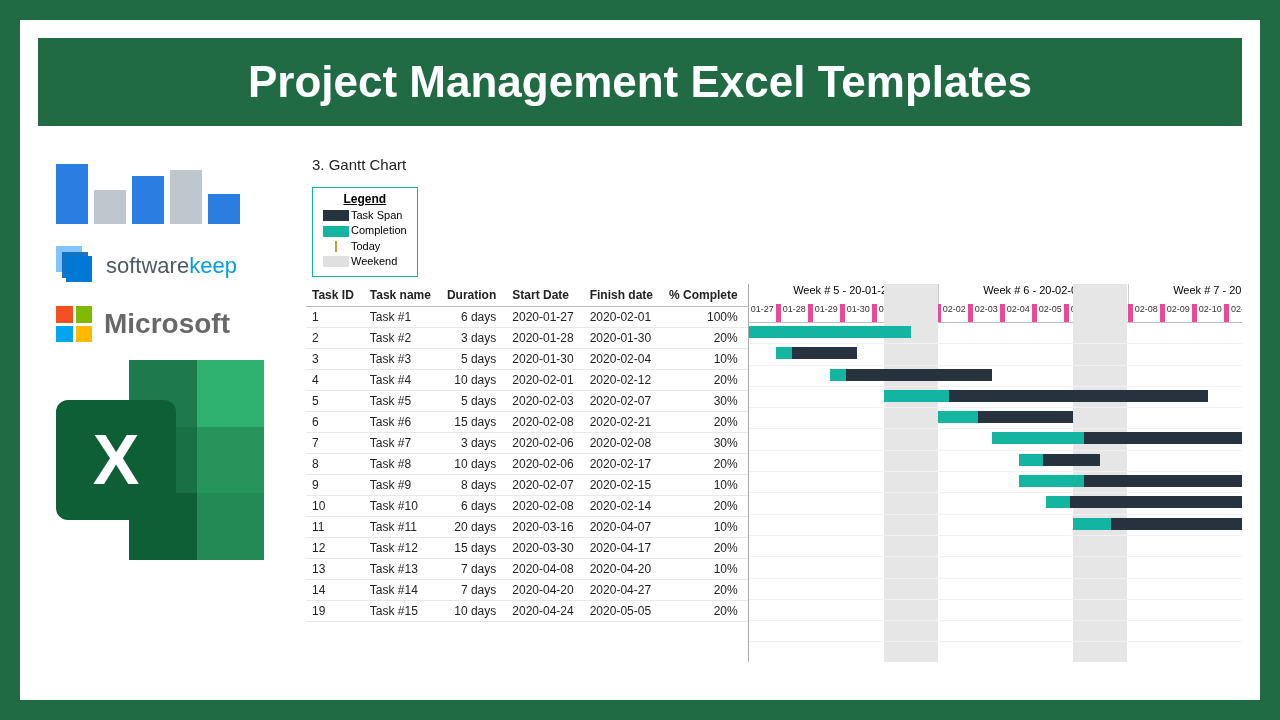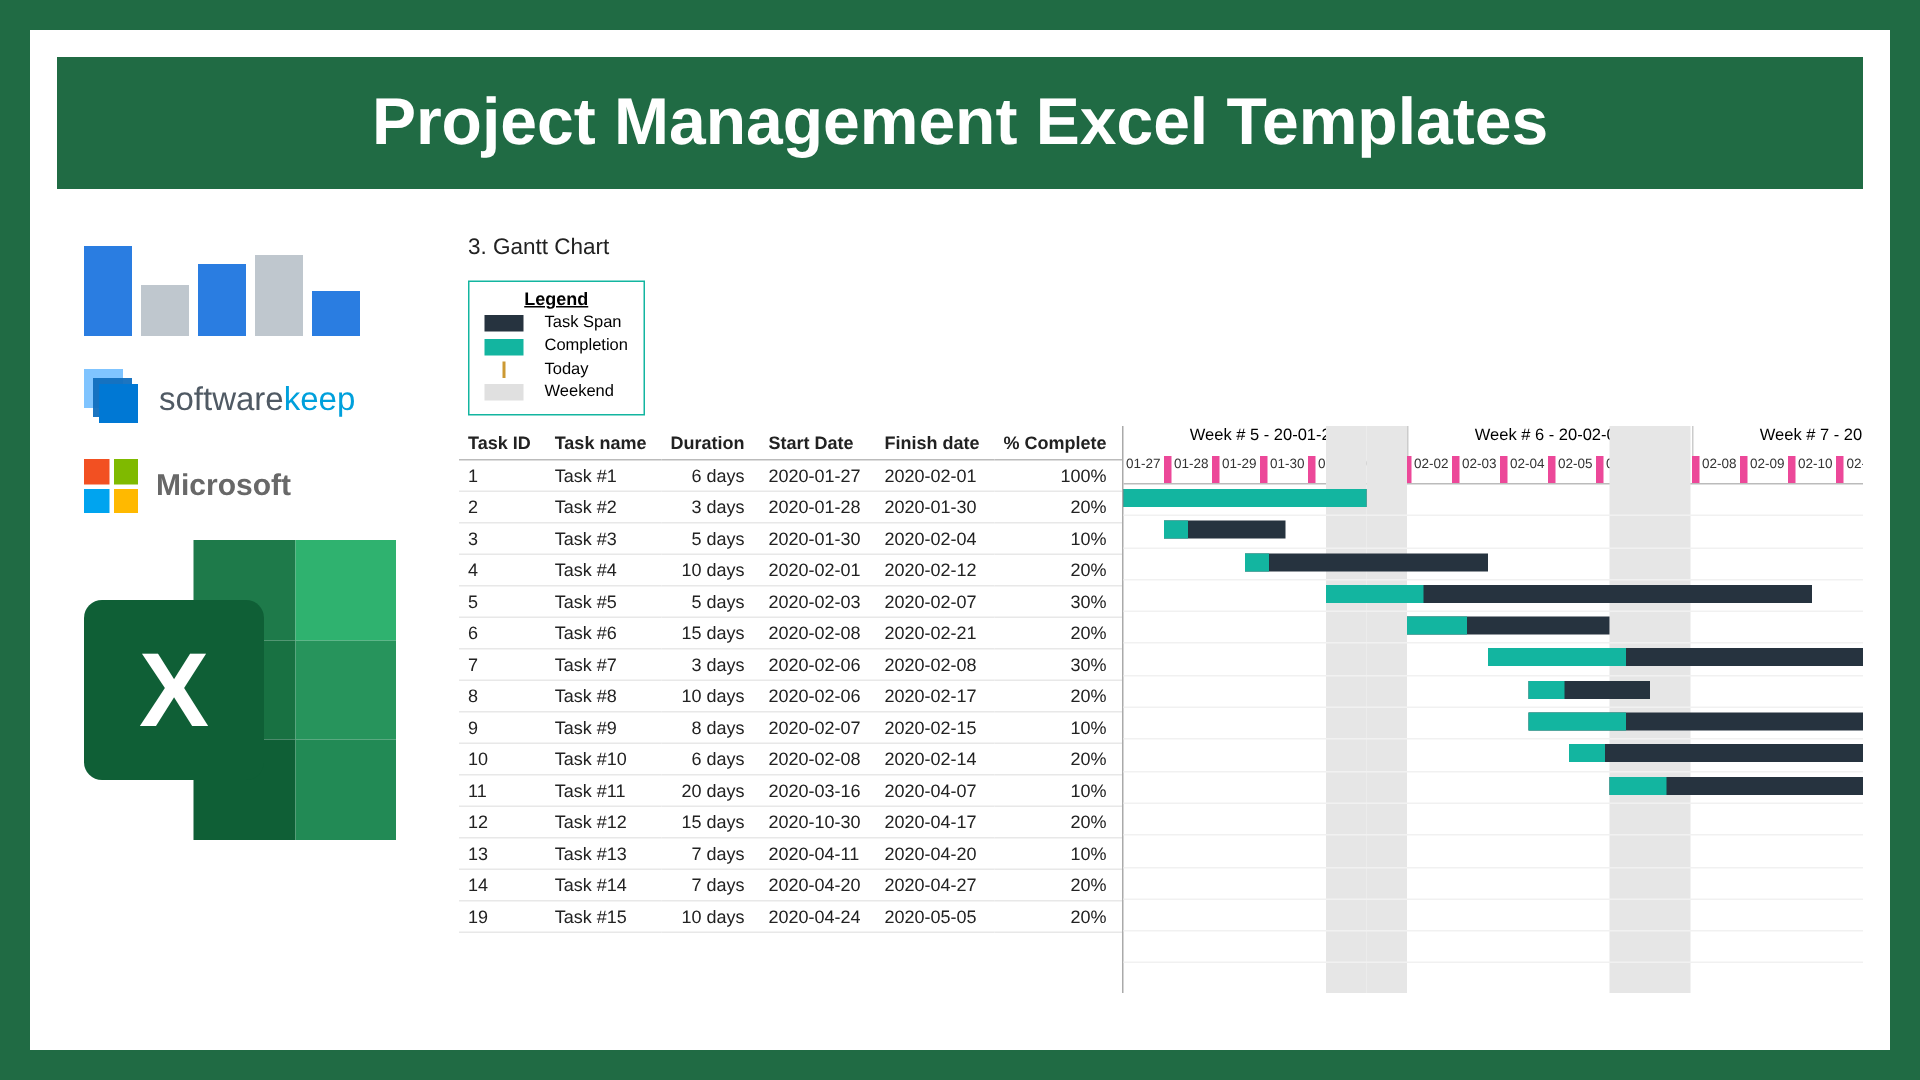--- a/index.html
+++ b/index.html
@@ -18,36 +18,36 @@
   .sk-mark .sq1, .sk-mark .sq2, .sk-mark .sq3 { position:absolute; width:26px; height:26px;}
   .sk-mark .sq1 { background:#7fc4ff; left:0; top:0;}
   .sk-mark .sq2 { background:#0078d4; left:10px; top:10px;}
   .sk-mark .sq3 { background:#106ebe; left:6px; top:6px; opacity:.95;}
   .sk-text { font-size:22px; color:#505a64; font-weight:500;}
   .sk-text .keep { color:#00a0dc; font-weight:400;}
   .ms-logo { display:flex; align-items:center; gap:12px; margin-bottom:18px;}
   .ms-grid { width:36px; height:36px; display:grid; grid-template-columns:1fr 1fr; grid-template-rows:1fr 1fr; gap:3px;}
   .ms-grid .c1{background:#f25022;} .ms-grid .c2{background:#7fba00;}
   .ms-grid .c3{background:#00a4ef;} .ms-grid .c4{background:#ffb900;}
-  .ms-word { color:#686868; font-size:20px; font-weight:600;}
+  .ms-word { color:#686868; font-size:28px; font-weight:600;}
   .excel-icon { width:208px; height:200px; position:relative; margin-top:12px;}
   .excel-icon .tiles { position:absolute; right:0; top:0; width:135px; height:200px; display:grid; grid-template-columns:1fr 1fr; grid-template-rows:repeat(3,1fr);}
   .excel-icon .tiles div:nth-child(1){background:#1e7a4a;}
   .excel-icon .tiles div:nth-child(2){background:#2fb26f;}
   .excel-icon .tiles div:nth-child(3){background:#187142;}
   .excel-icon .tiles div:nth-child(4){background:#27945c;}
   .excel-icon .tiles div:nth-child(5){background:#0f5f36;}
   .excel-icon .tiles div:nth-child(6){background:#228a55;}
   .excel-icon .badge { position:absolute; left:0; top:40px; width:120px; height:120px; background:#0f5f36; border-radius:12px; color:#fff; font-size:70px; font-weight:700; display:flex; align-items:center; justify-content:center;}
 
   
   .section-title { font-size:15px; color:#222; margin:2px 0 14px 6px;}
   .legend { border:1px solid #13b5a0; display:inline-block; padding:4px 10px 6px 10px; margin-left:6px;}
   .legend .lt { font-weight:700; text-align:center; font-size:12px; text-decoration:underline; margin-bottom:2px;}
-  .legend .row { display:flex; align-items:center; gap:14px; font-size:11px; line-height:1.4;}
+  .legend .row { display:flex; align-items:center; gap:2px; font-size:11px; line-height:1.4;}
   .legend .sw { width:26px; height:11px;}
   .sw-dark{background:#26333f;} .sw-teal{background:#13b5a0;}
   .sw-today{background:none; width:26px; display:flex; justify-content:center;}
   .sw-today::before{content:""; display:block; width:2px; height:11px; background:#cc9933;}
   .sw-weekend{background:#e0e0e0;}
 
   .gantt-wrap { display:flex; position:absolute; left:0; right:-80px; top:130px; bottom:0;}
   .task-table { font-size:12px; color:#222;}
   .task-table table { border-collapse:collapse;}
   .task-table th { font-weight:600; text-align:left; padding:4px 10px 4px 6px; border-bottom:1px solid #bbb; background:#fff; white-space:nowrap;}
@@ -238,29 +238,29 @@
                     <td>Task #11</td>
                     <td>20 days</td>
                     <td>2020-03-16</td>
                     <td>2020-04-07</td>
                     <td>10%</td>
                   </tr>
                   <tr>
                     <td>12</td>
                     <td>Task #12</td>
                     <td>15 days</td>
-                    <td>2020-10-30</td>
+                    <td>2020-03-30</td>
                     <td>2020-04-17</td>
                     <td>20%</td>
                   </tr>
                   <tr>
                     <td>13</td>
                     <td>Task #13</td>
                     <td>7 days</td>
-                    <td>2020-04-11</td>
+                    <td>2020-04-08</td>
                     <td>2020-04-20</td>
                     <td>10%</td>
                   </tr>
                   <tr>
                     <td>14</td>
                     <td>Task #14</td>
                     <td>7 days</td>
                     <td>2020-04-20</td>
                     <td>2020-04-27</td>
                     <td>20%</td>

